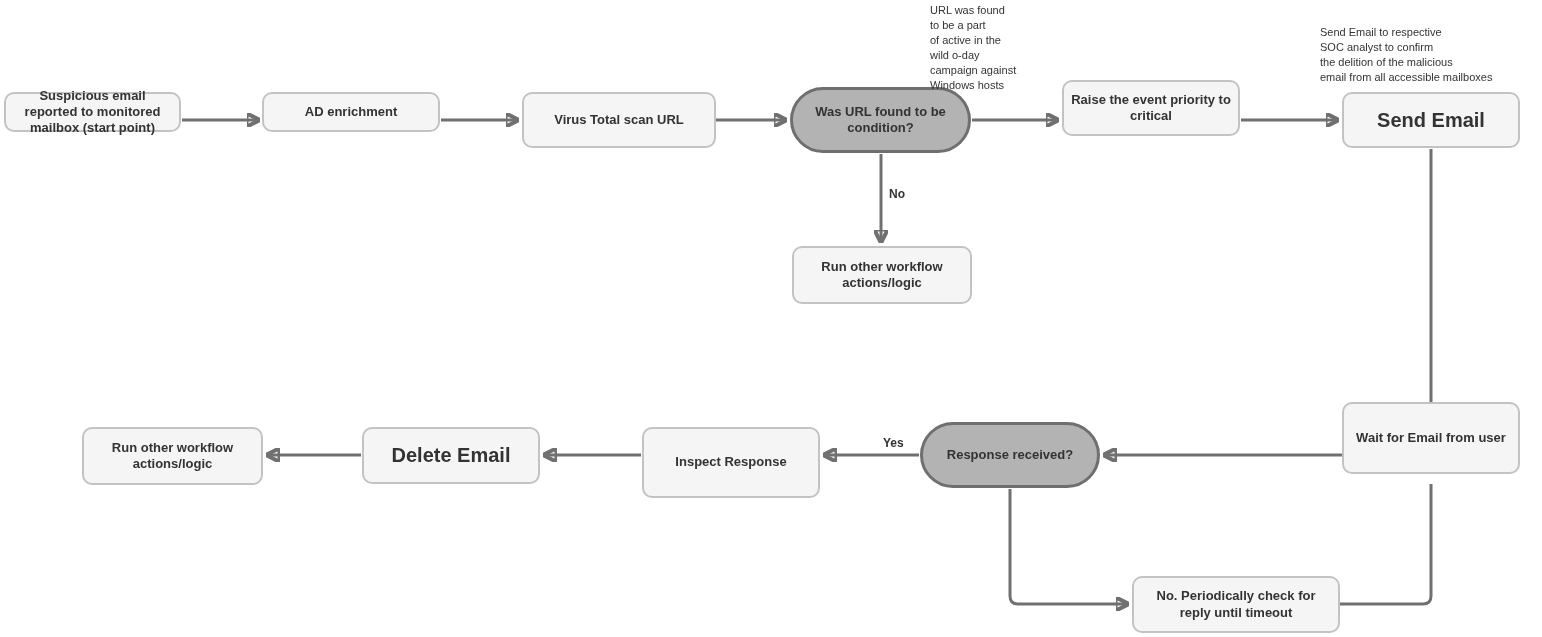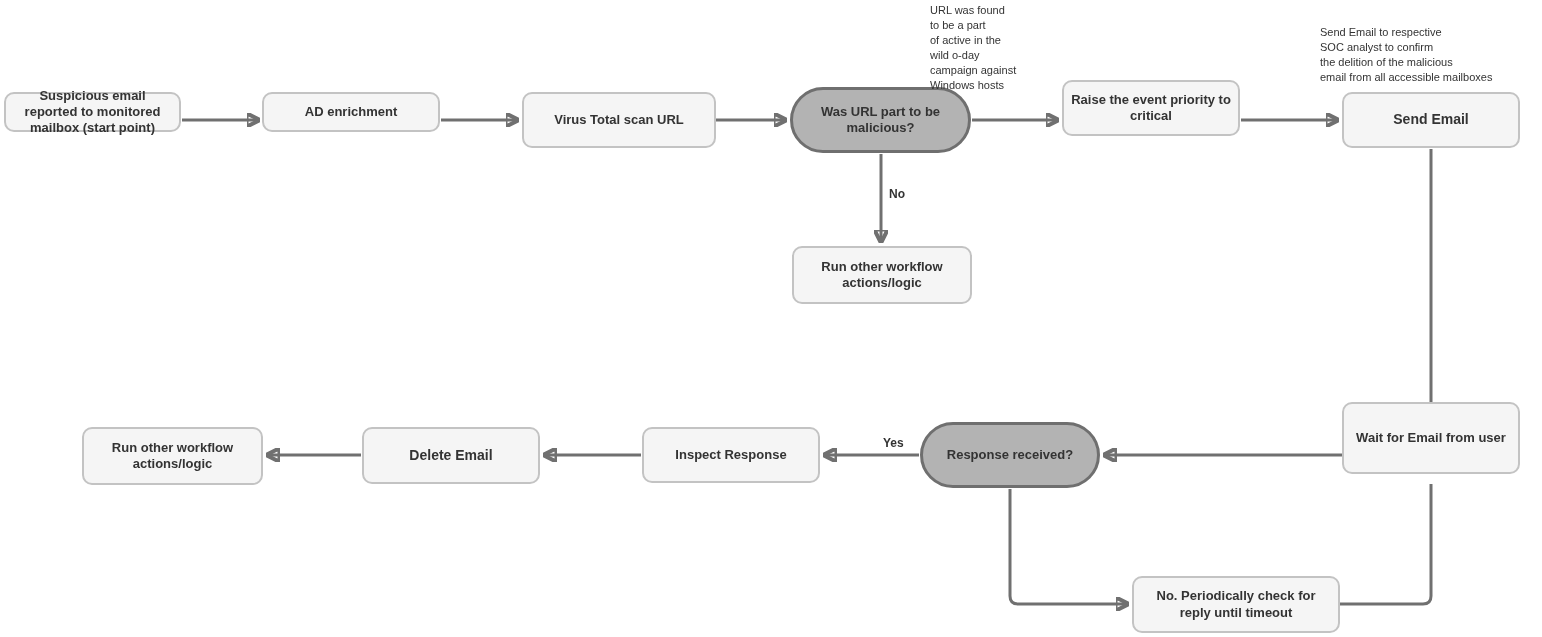--- a/index.html
+++ b/index.html
@@ -24,21 +24,21 @@
   .process{
     background:#f5f5f5;
     border:2px solid #c3c3c3;
     border-radius:10px;
   }
   .decision{
     background:#b3b3b3;
     border:3px solid #6f6f6f;
     border-radius:33px;
   }
-  .big{font-size:14px;}
+  .big{font-size:20px;}
   .annotation{
     position:absolute;
     color:#333333;
     font-size:11px;line-height:15px;
     text-align:left;
     white-space:pre-line;
   }
   .edge-label{
     position:absolute;
     color:#333333;
@@ -67,29 +67,29 @@
     <path d="M919 455 H823" marker-end="url(#ah)"></path>
     <path d="M641 455 H543" marker-end="url(#ah)"></path>
     <path d="M361 455 H266" marker-end="url(#ah)"></path>
     <path d="M1010 489 V596 Q1010 604 1018 604 H1129" marker-end="url(#ah)"></path>
     <path d="M1431 484 V596 Q1431 604 1423 604 H1315" marker-end="url(#ah)"></path>
   </svg>
 
   <div class="node process" style="left:4px;top:92px;width:177px;height:40px">Suspicious email reported to monitored mailbox (start point)</div>
   <div class="node process" style="left:262px;top:92px;width:178px;height:40px">AD enrichment</div>
   <div class="node process" style="left:522px;top:92px;width:194px;height:56px">Virus Total scan URL</div>
-  <div class="node decision" style="left:790px;top:87px;width:181px;height:66px">Was URL part to be malicious?</div>
+  <div class="node decision" style="left:790px;top:87px;width:181px;height:66px">Was URL found to be condition?</div>
   <div class="node process" style="left:1062px;top:80px;width:178px;height:56px">Raise the event priority to critical</div>
   <div class="node process big" style="left:1342px;top:92px;width:178px;height:56px">Send Email</div>
 
   <div class="node process" style="left:792px;top:246px;width:180px;height:58px">Run other workflow actions/logic</div>
 
   <div class="node process" style="left:82px;top:427px;width:181px;height:58px">Run other workflow actions/logic</div>
   <div class="node process big" style="left:362px;top:427px;width:178px;height:57px">Delete Email</div>
-  <div class="node process" style="left:642px;top:427px;width:178px;height:56px">Inspect Response</div>
+  <div class="node process" style="left:642px;top:427px;width:178px;height:71px">Inspect Response</div>
   <div class="node decision" style="left:920px;top:422px;width:180px;height:66px">Response received?</div>
   <div class="node process" style="left:1342px;top:402px;width:178px;height:72px">Wait for Email from user</div>
 
   <div class="node process" style="left:1132px;top:576px;width:208px;height:57px">No. Periodically check for reply until timeout</div>
 
   <div class="annotation" style="left:930px;top:3px;width:160px">URL was found
 to be a part
 of active in the
 wild o-day
 campaign against

